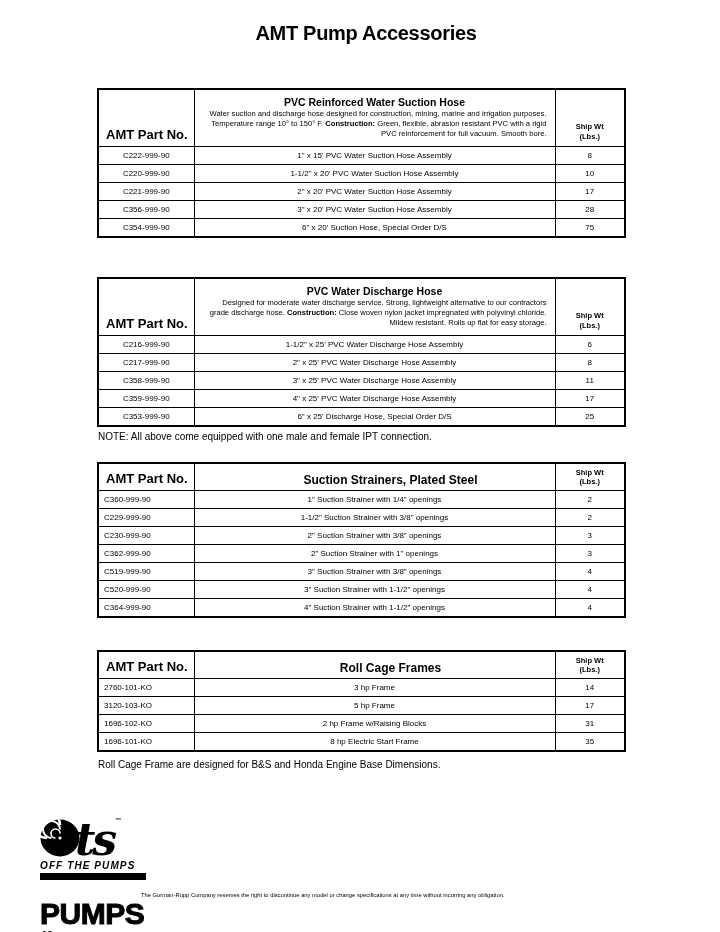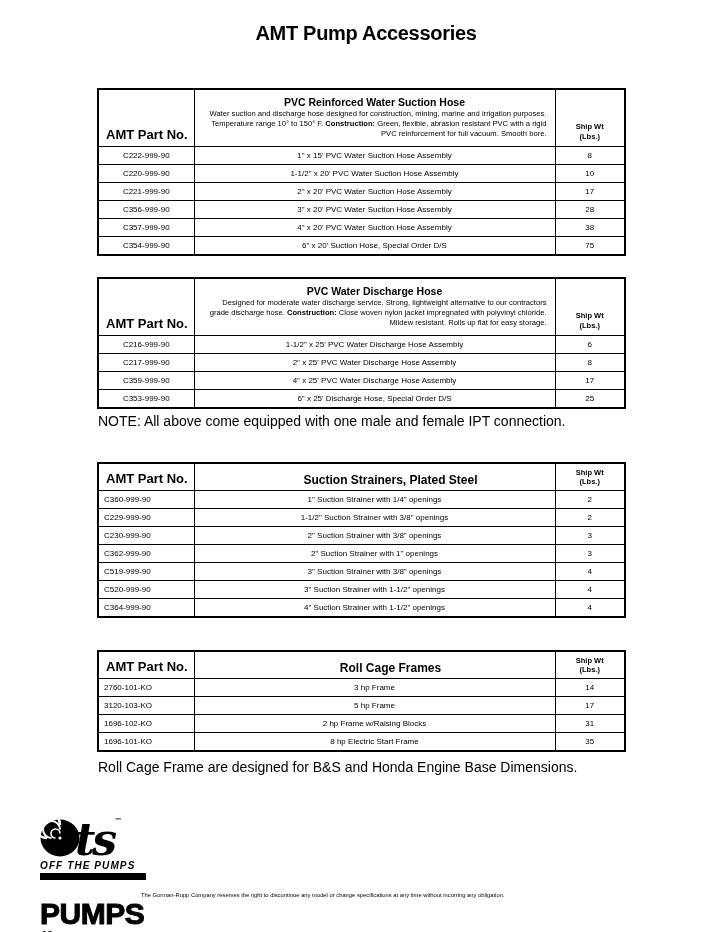--- a/index.html
+++ b/index.html
@@ -31,21 +31,21 @@
   .tbl-title{font-size:10.5px;font-weight:bold;text-align:center;margin-bottom:1px;}
   .tbl-title-lg{font-size:12px;font-weight:bold;text-align:center;}
   .tbl-desc{font-size:7.6px;line-height:1.3;text-align:right;font-weight:normal;}
   th.h-ship{
     font-size:7.5px;font-weight:bold;text-align:center;vertical-align:bottom;
     padding-bottom:4px;line-height:1.3;
   }
   .hdr-b th.h-ship{vertical-align:middle;padding-bottom:0;}
   table.tbl td{height:17px;font-size:8px;text-align:center;padding:0;line-height:17px;white-space:nowrap;}
   table.left-part td.part-cell{text-align:left;padding-left:5px;}
-  .tbl-note{font-size:14px;margin-top:4px;padding-left:1px;}
+  .tbl-note{font-size:10px;margin-top:4px;padding-left:1px;}
   
   .logo{position:absolute;left:40px;top:817px;width:110px;}
   .ots-row{display:flex;align-items:flex-end;height:40px;}
   .ots-ts{
     font-family:"DejaVu Serif",serif;font-style:italic;font-weight:bold;
     font-size:44px;line-height:0.78;letter-spacing:-3px;margin-left:-5px;
   }
   .tm{font-size:6px;font-weight:bold;align-self:flex-start;margin-left:1px;}
   .tagline{
     font-size:10px;font-weight:bold;font-style:italic;letter-spacing:1.1px;
@@ -101,25 +101,20 @@
           <td class="part-cell">C221-999-90</td>
           <td class="desc-cell">2" x 20' PVC Water Suction Hose Assembly</td>
           <td class="wt-cell">17</td>
         </tr>
         <tr>
           <td class="part-cell">C356-999-90</td>
           <td class="desc-cell">3" x 20' PVC Water Suction Hose Assembly</td>
           <td class="wt-cell">28</td>
         </tr>
         <tr>
-          <td class="part-cell">C357-999-90</td>
-          <td class="desc-cell">4" x 20' PVC Water Suction Hose Assembly</td>
-          <td class="wt-cell">38</td>
-        </tr>
-        <tr>
           <td class="part-cell">C354-999-90</td>
           <td class="desc-cell">6" x 20' Suction Hose, Special Order D/S</td>
           <td class="wt-cell">75</td>
         </tr>
       </tbody>
   </table>
 </section>
 
 <section class="tblwrap" style="top:277px">
   <table class="tbl center-part">
@@ -144,20 +139,25 @@
     <tbody>
         <tr>
           <td class="part-cell">C216-999-90</td>
           <td class="desc-cell">1-1/2" x 25' PVC Water Discharge Hose Assembly</td>
           <td class="wt-cell">6</td>
         </tr>
         <tr>
           <td class="part-cell">C217-999-90</td>
           <td class="desc-cell">2" x 25' PVC Water Discharge Hose Assembly</td>
           <td class="wt-cell">8</td>
+        </tr>
+        <tr>
+          <td class="part-cell">C358-999-90</td>
+          <td class="desc-cell">3" x 25' PVC Water Discharge Hose Assembly</td>
+          <td class="wt-cell">11</td>
         </tr>
         <tr>
           <td class="part-cell">C359-999-90</td>
           <td class="desc-cell">4" x 25' PVC Water Discharge Hose Assembly</td>
           <td class="wt-cell">17</td>
         </tr>
         <tr>
           <td class="part-cell">C353-999-90</td>
           <td class="desc-cell">6" x 25' Discharge Hose, Special Order D/S</td>
           <td class="wt-cell">25</td>

